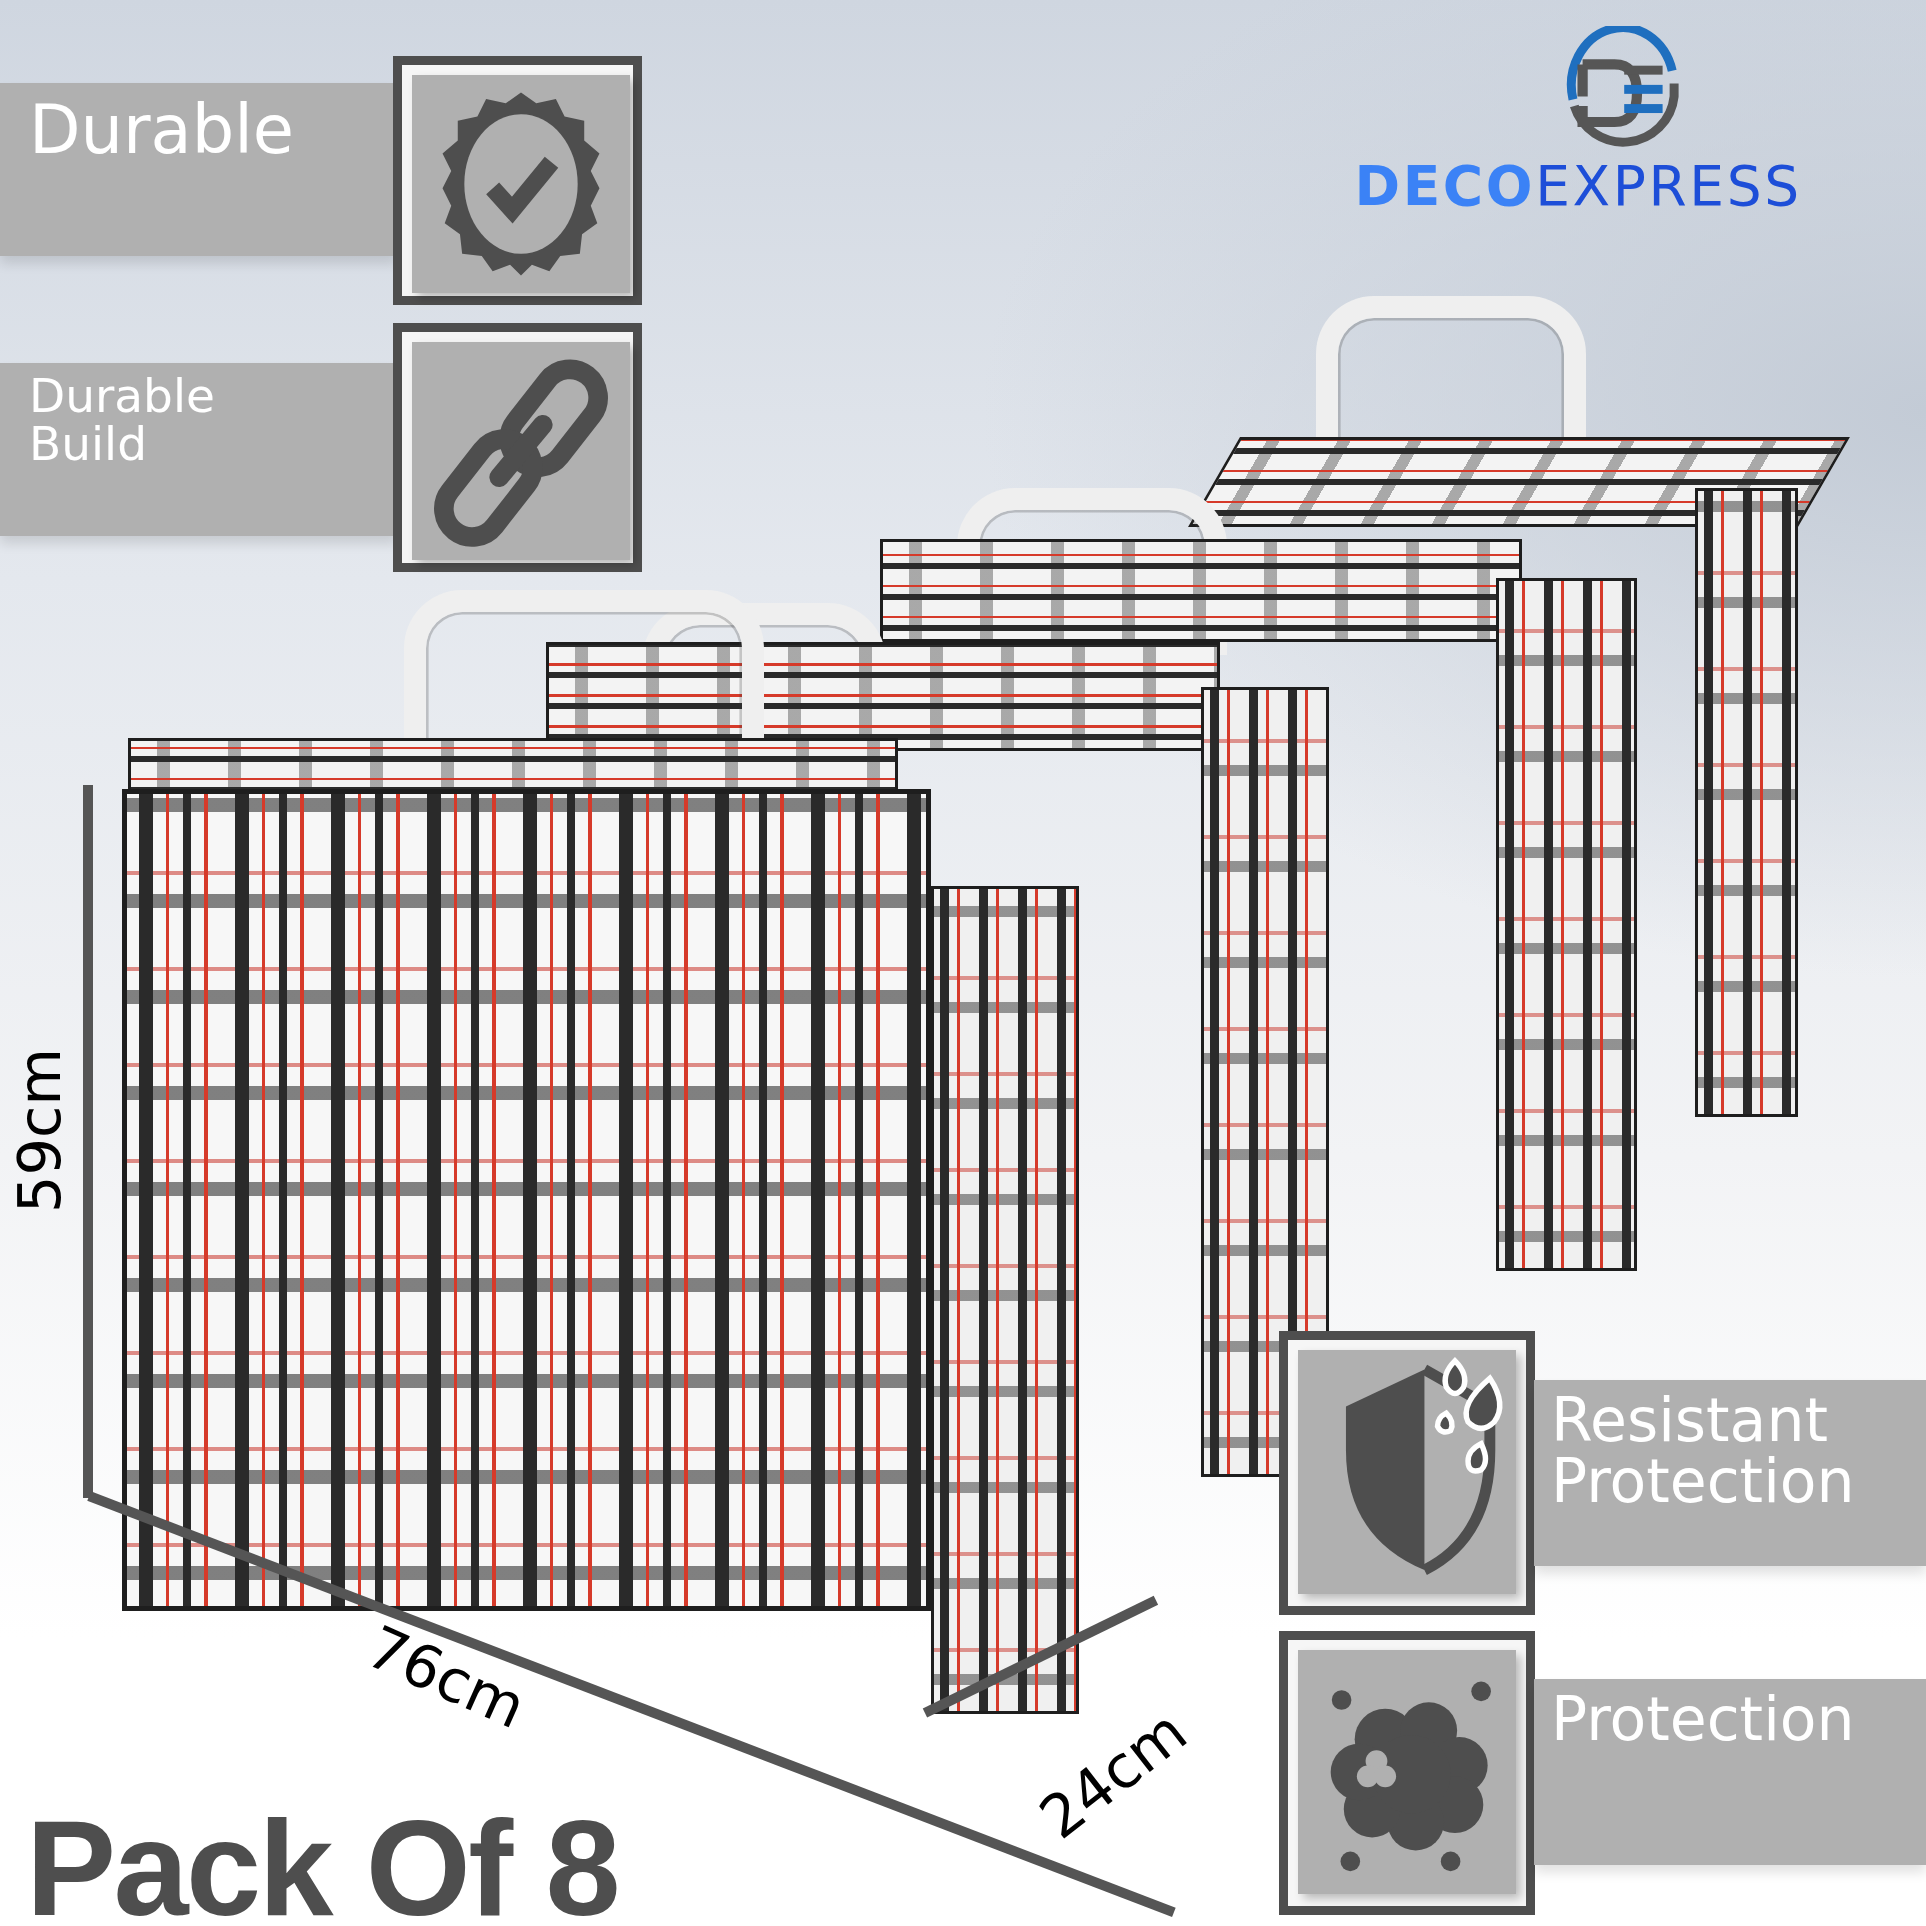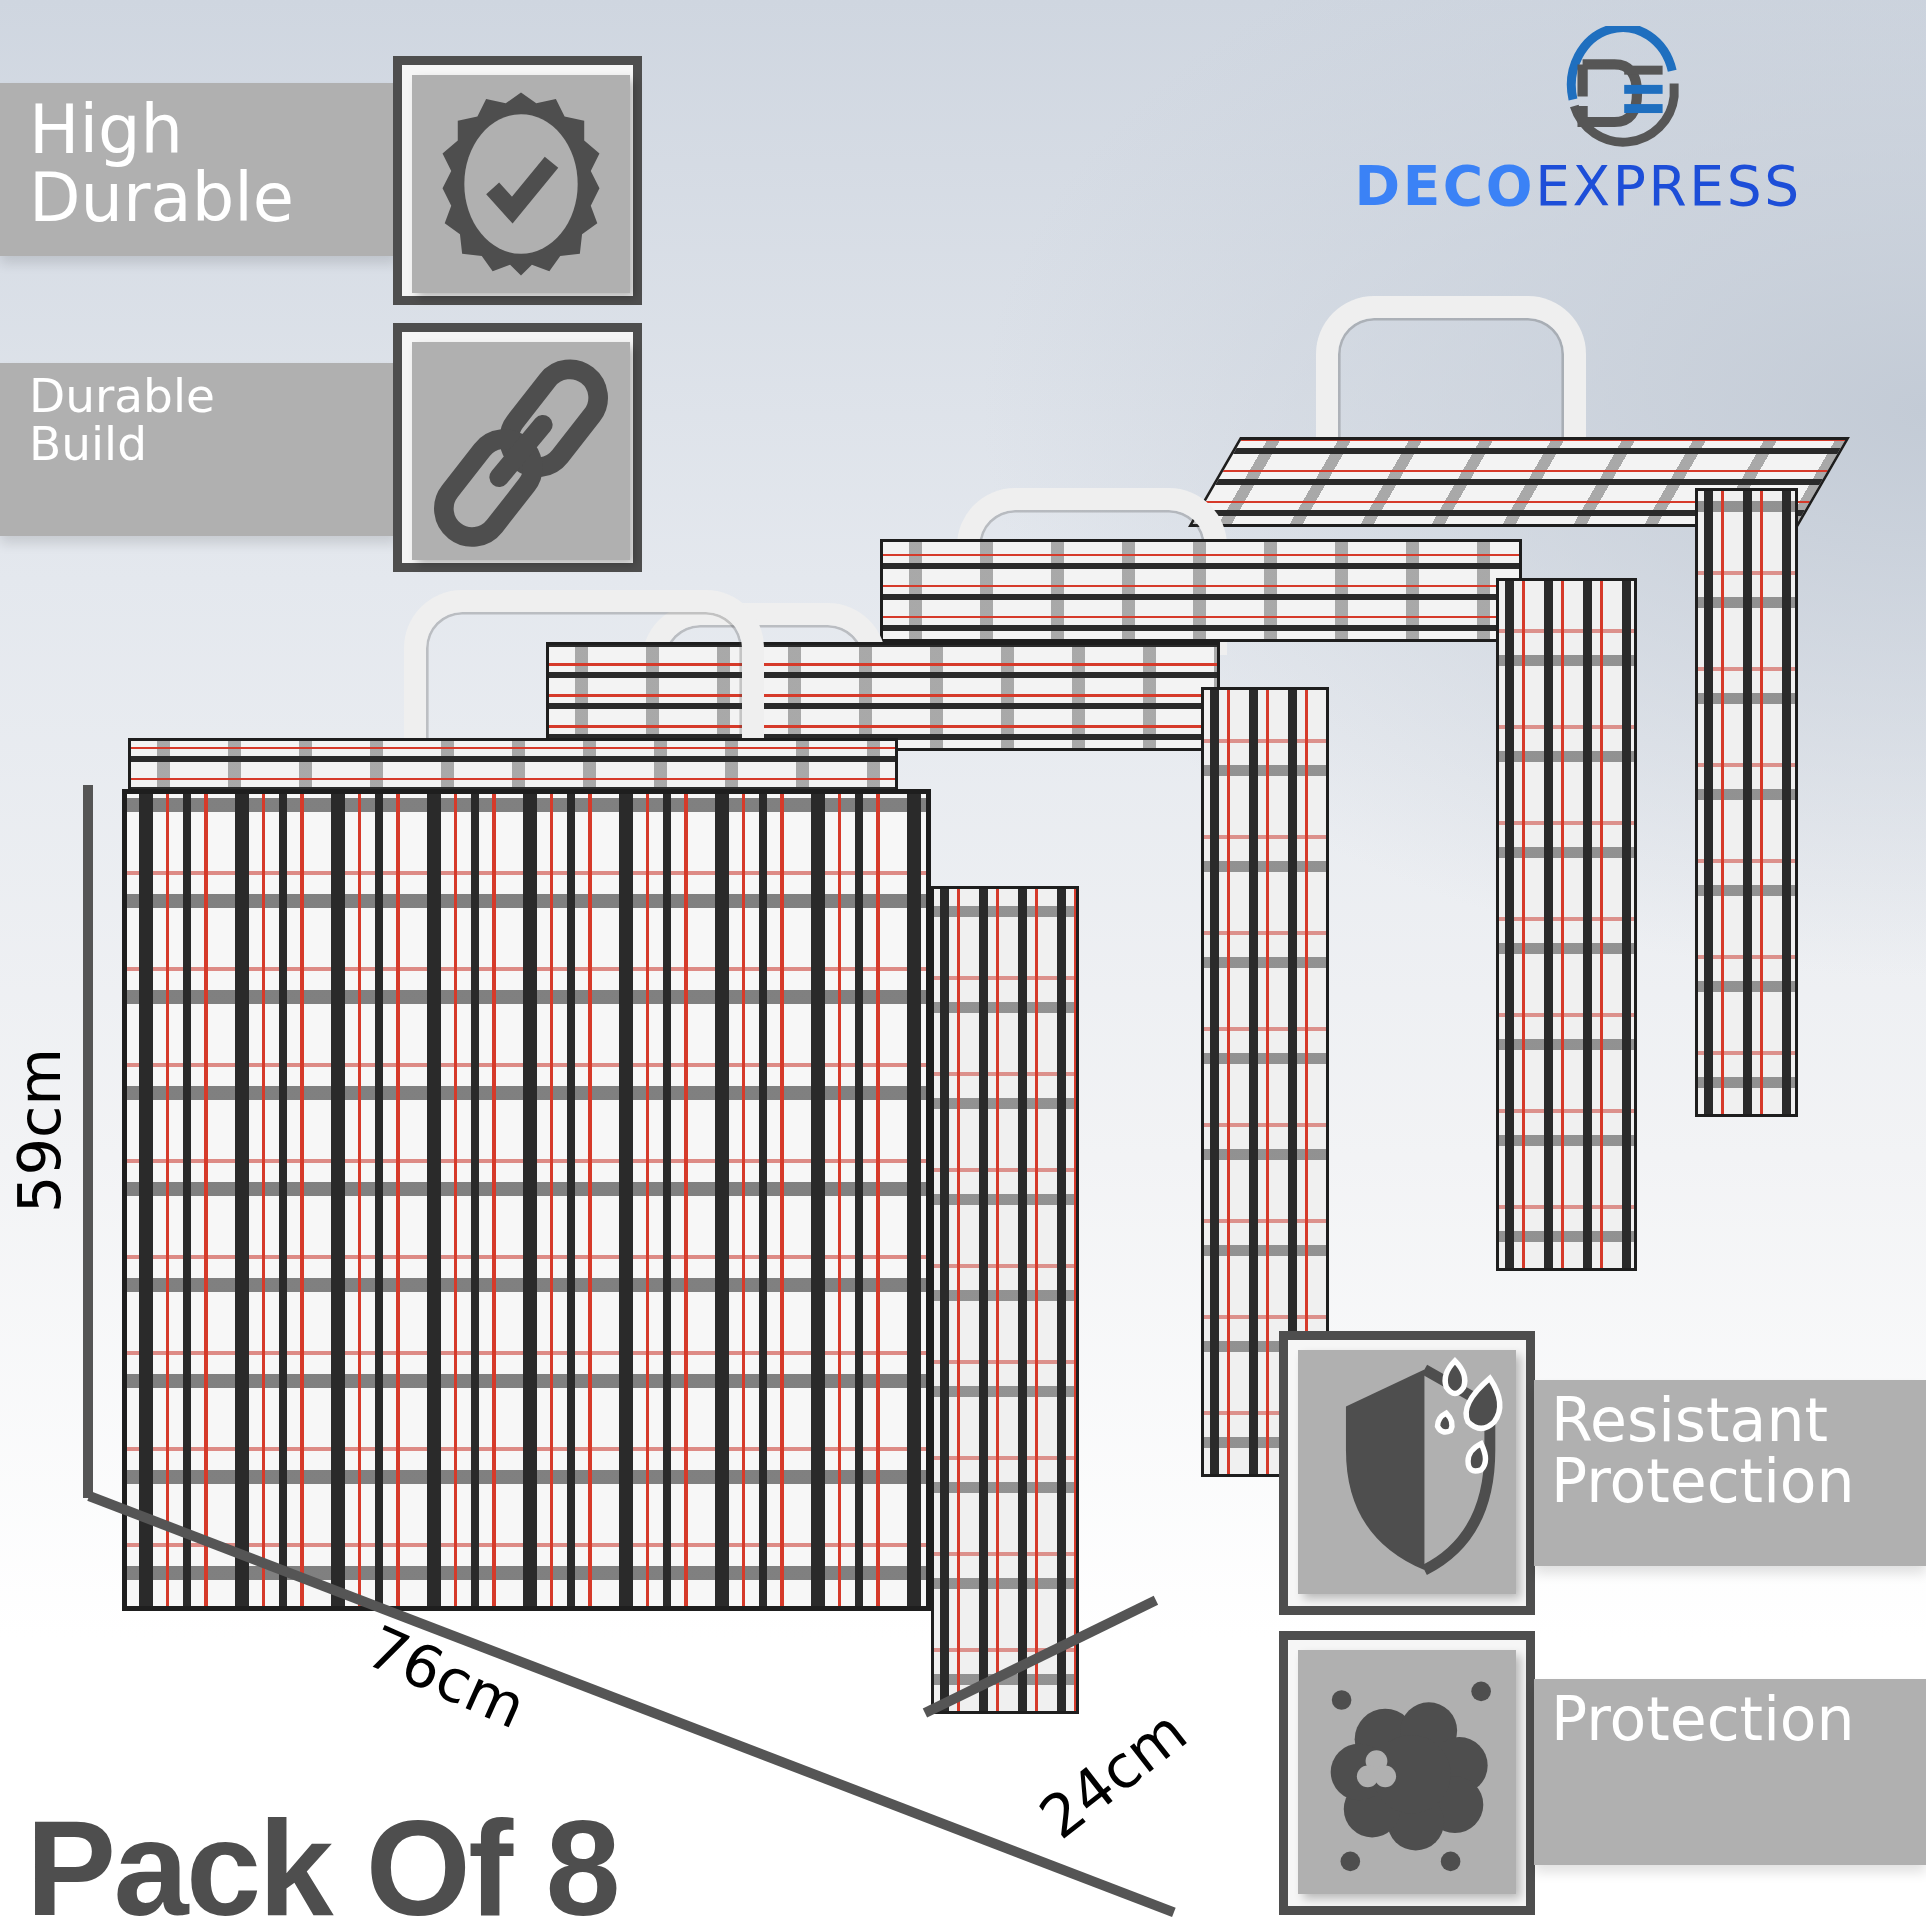--- a/index.html
+++ b/index.html
@@ -95,21 +95,20 @@
     <rect x="100" y="122" width="60" height="14" fill="#1f6fbf"></rect>
     <rect x="100" y="62" width="60" height="14" fill="#565656"></rect>
   </svg>
   <div class="logo-word">
     <span class="deco">DECO</span><span class="express">EXPRESS</span>
   </div>
 </div>
 
 <div class="feature-band" style="left:0;top:83px;width:398px;height:173px;"></div>
 <div class="feature-text" style="left:29px;top:96px;font-size:67px;">
-  <div>High</div>
   <div>Durable</div>
 </div>
 <div class="icon-frame" style="left:393px;top:56px;width:249px;height:249px;">
   <div class="icon-tile" style="left:10.3px;top:10.3px;width:218px;height:218px;">
     <svg viewBox="0 0 100 100">
       <path fill="#4e4e4e" d="M50 8 L57 13 L66 11 L70 19 L79 21 L79 30 L86 36 L82 44 L86 52 L82 60 L85 68 L78 73 L77 82 L68 83 L63 90 L55 87 L50 92 L45 87 L37 90 L32 83 L23 82 L22 73 L15 68 L18 60 L14 52 L18 44 L14 36 L21 30 L21 21 L30 19 L34 11 L43 13 Z"></path>
       <ellipse cx="50" cy="50" rx="26" ry="32" fill="#b0b0b0"></ellipse>
       <path d="M37 52 L46 62 L64 40" fill="none" stroke="#4e4e4e" stroke-width="8"></path>
     </svg>
   </div>

